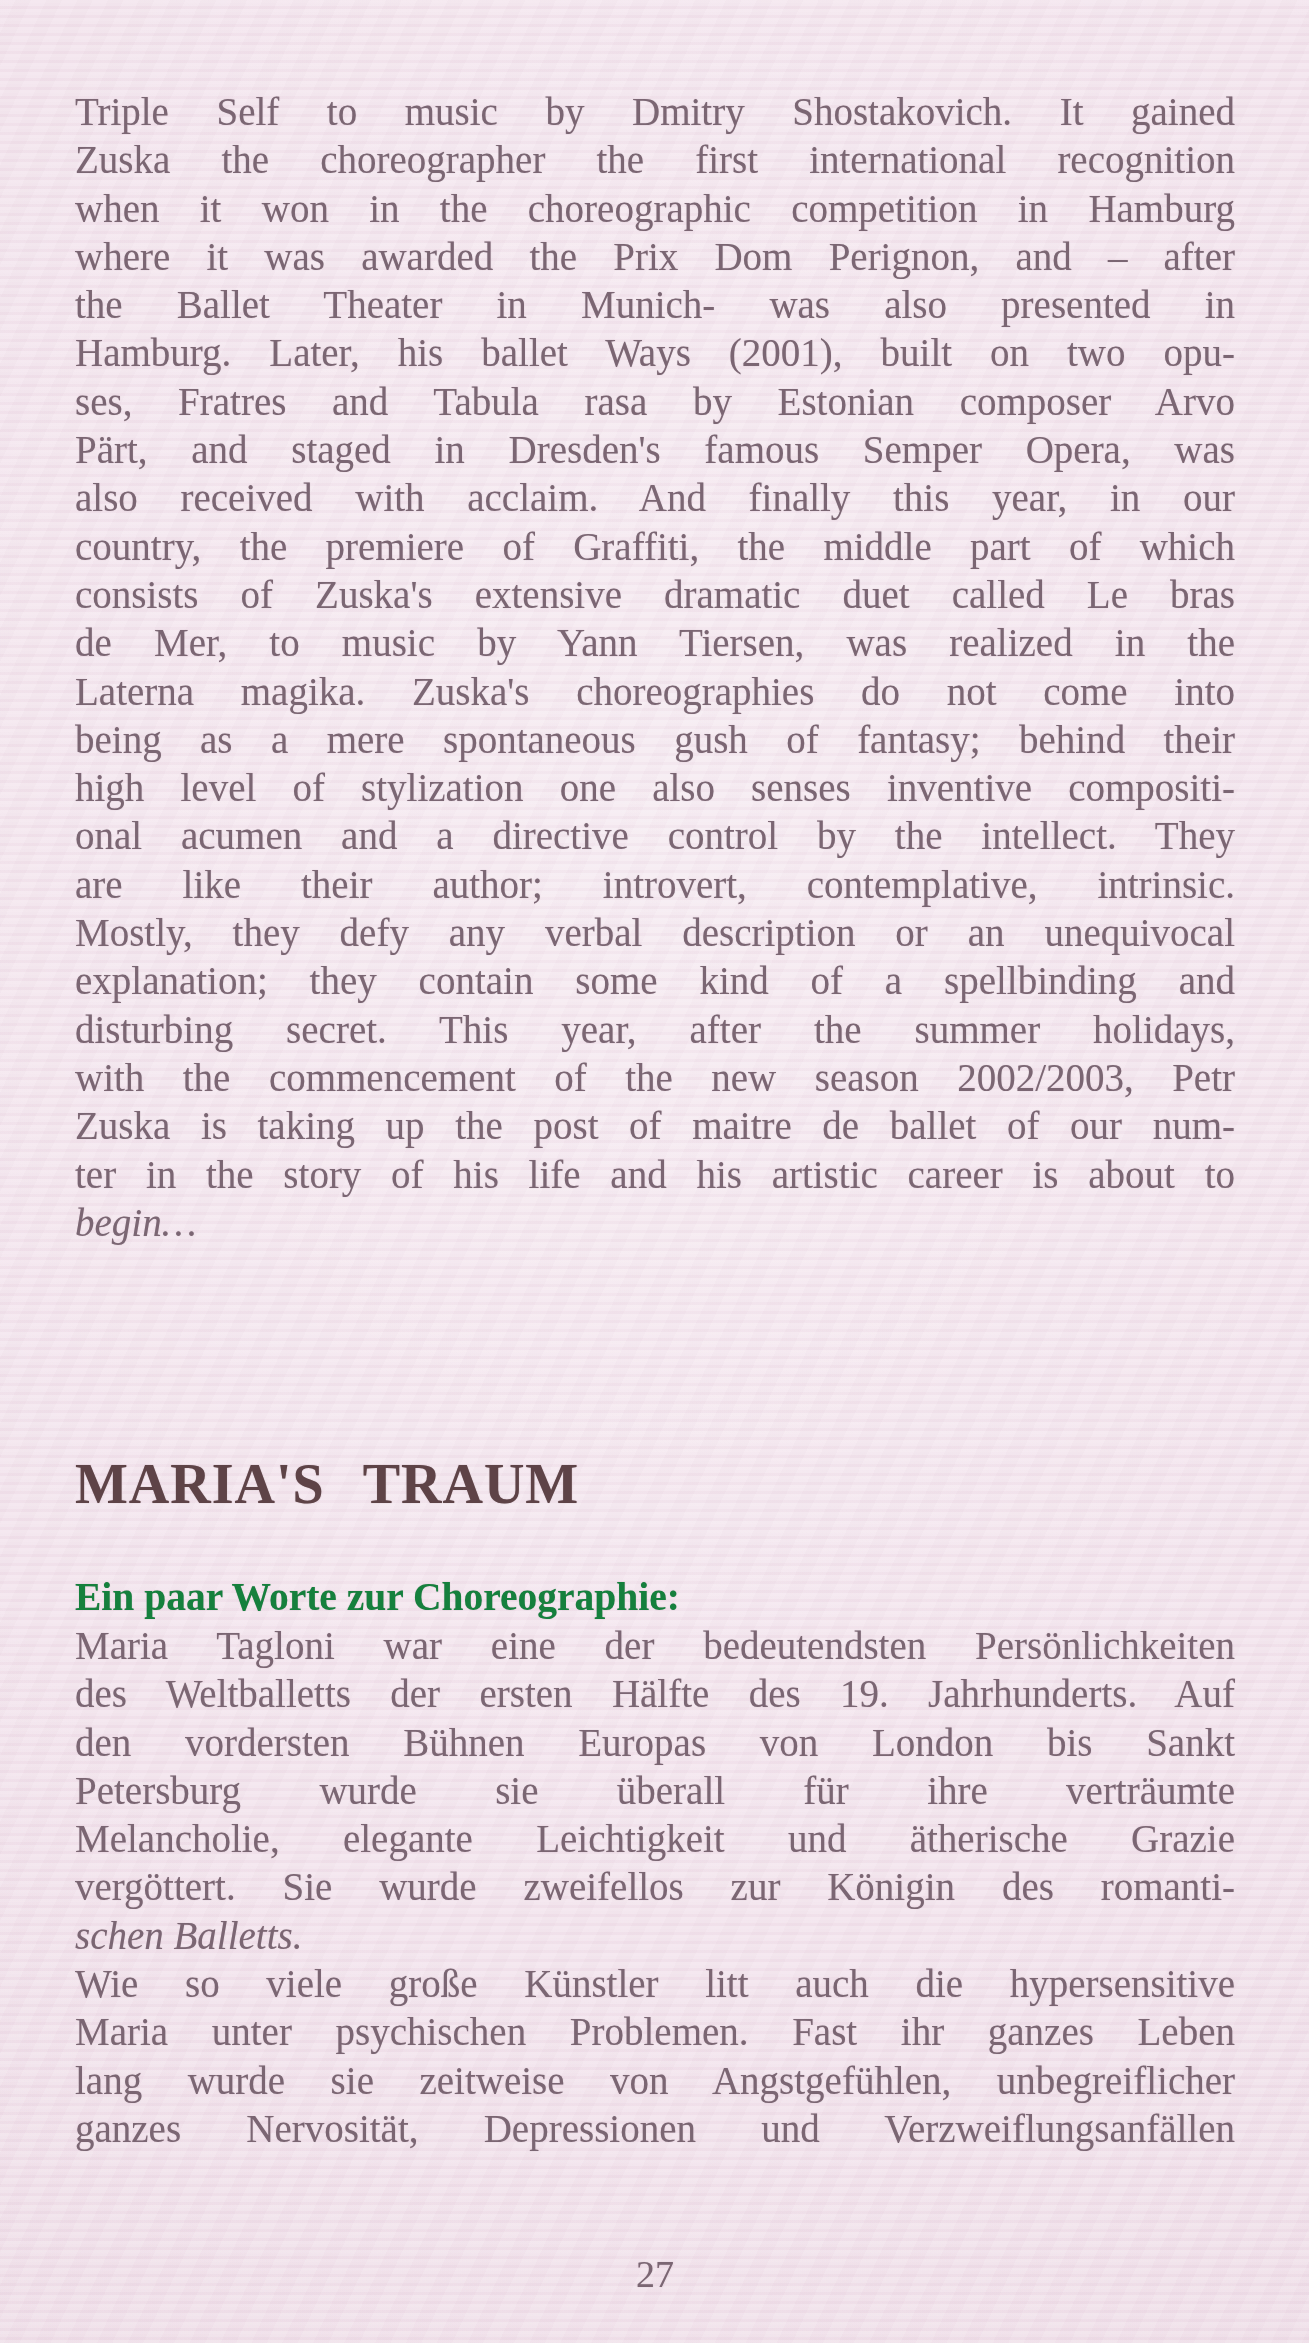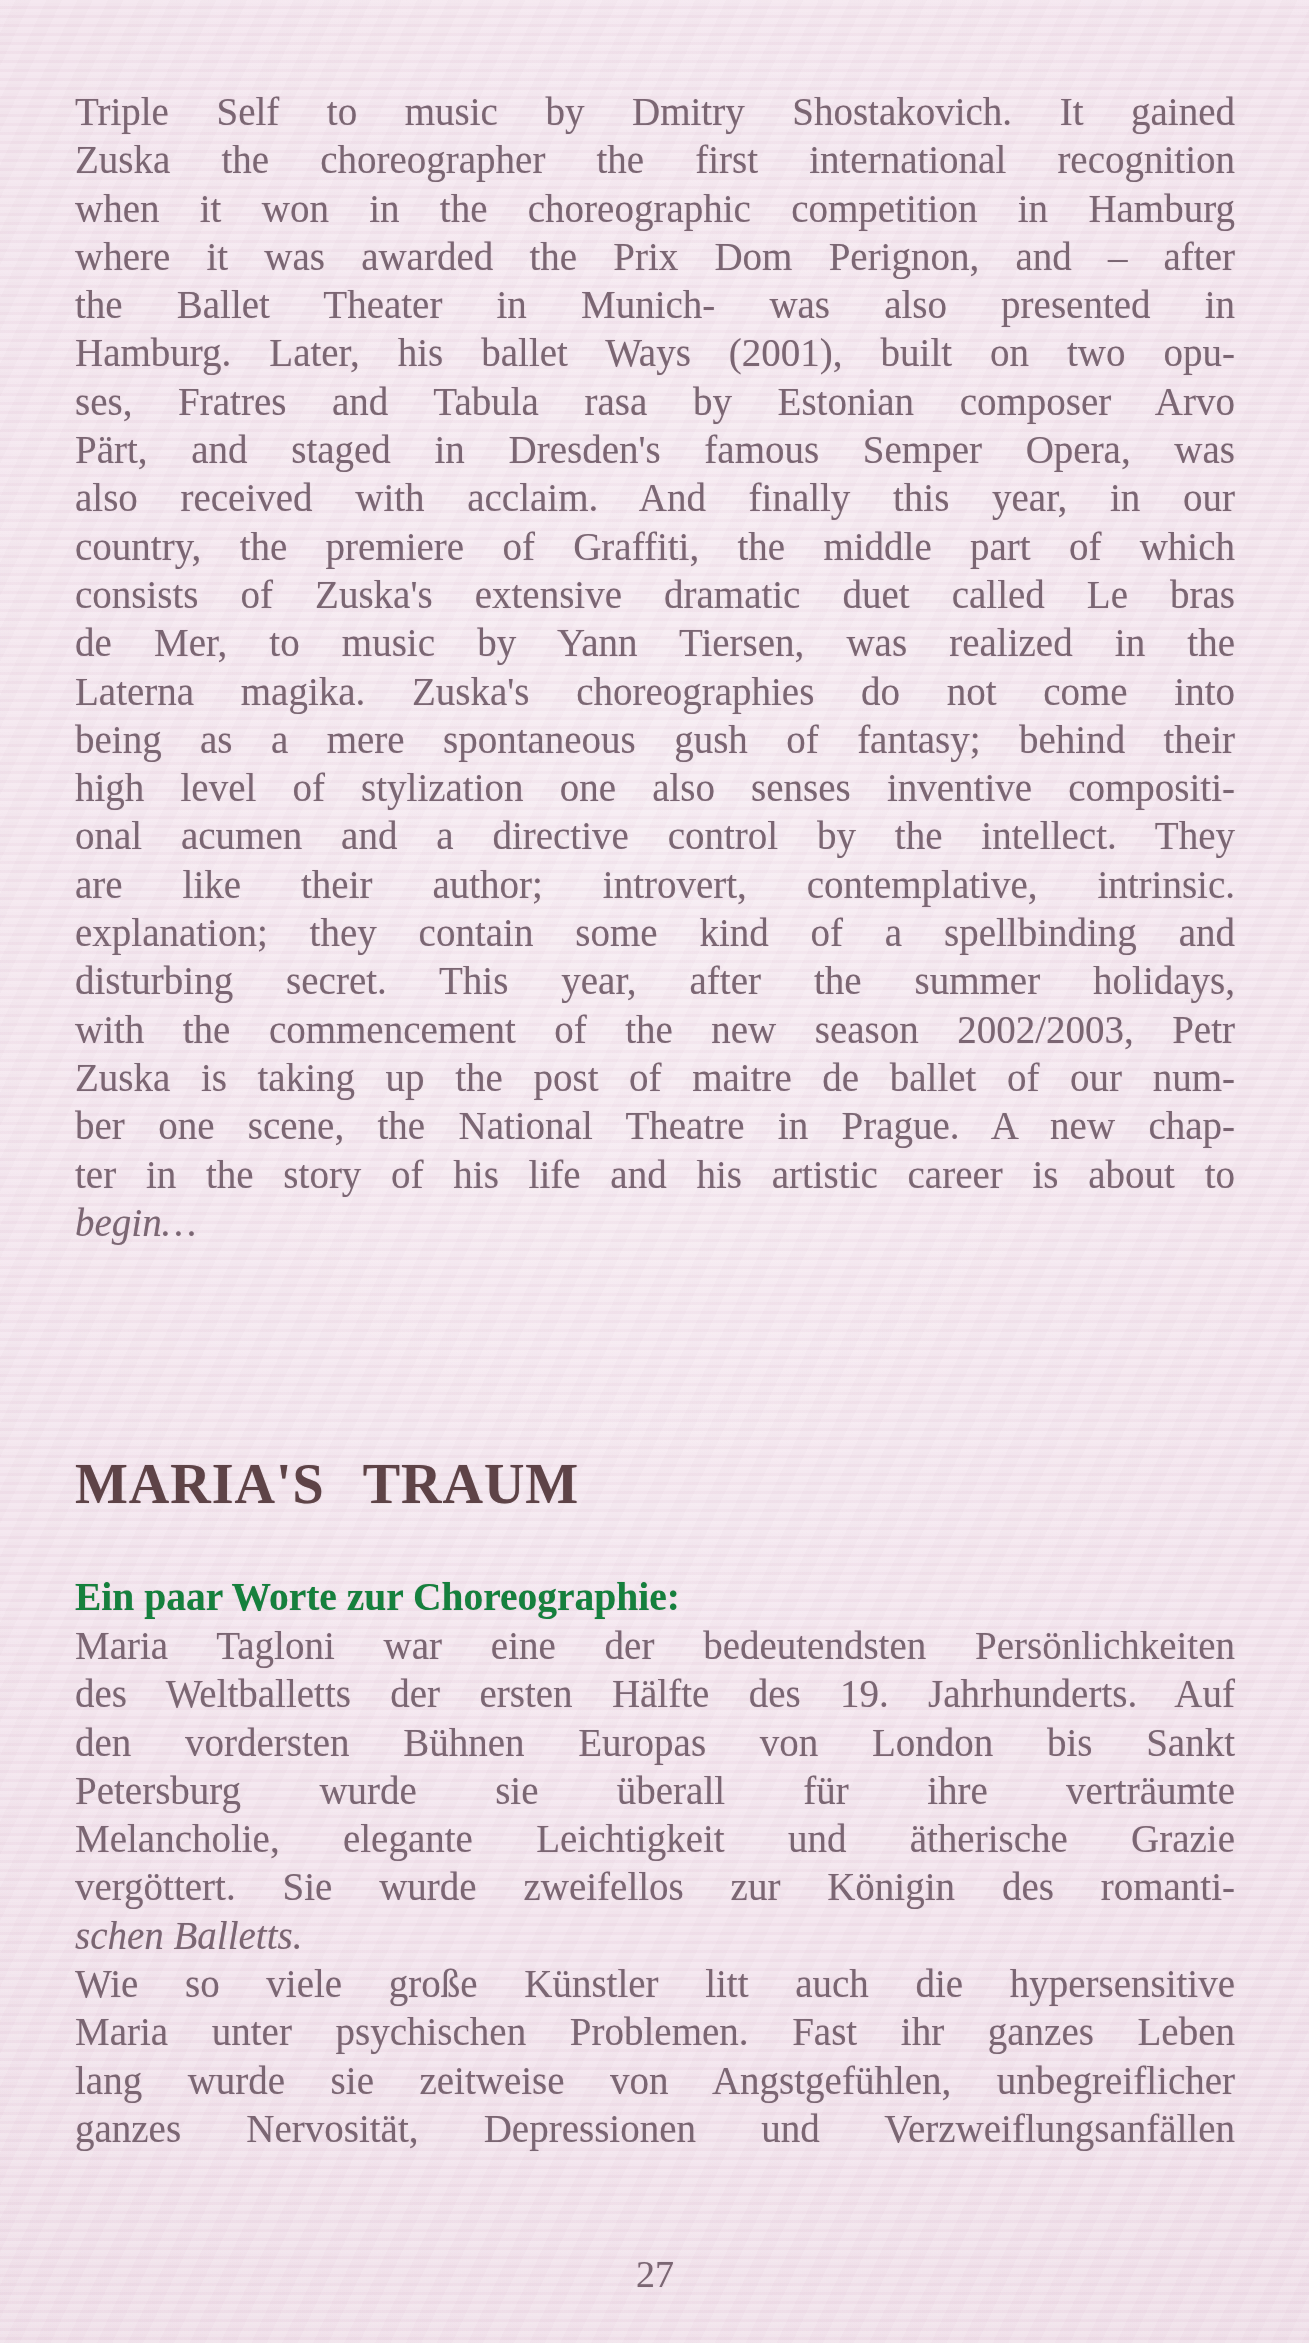--- a/index.html
+++ b/index.html
@@ -112,25 +112,25 @@
       <div class="line">Pärt, and staged in Dresden's famous Semper Opera, was</div>
       <div class="line">also received with acclaim. And finally this year, in our</div>
       <div class="line">country, the premiere of Graffiti, the middle part of which</div>
       <div class="line">consists of Zuska's extensive dramatic duet called Le bras</div>
       <div class="line">de Mer, to music by Yann Tiersen, was realized in the</div>
       <div class="line">Laterna magika. Zuska's choreographies do not come into</div>
       <div class="line">being as a mere spontaneous gush of fantasy; behind their</div>
       <div class="line">high level of stylization one also senses inventive compositi-</div>
       <div class="line">onal acumen and a directive control by the intellect. They</div>
       <div class="line">are like their author; introvert, contemplative, intrinsic.</div>
+      <div class="line">Mostly, they defy any verbal description or an unequivocal</div>
       <div class="line">explanation; they contain some kind of a spellbinding and</div>
       <div class="line">disturbing secret. This year, after the summer holidays,</div>
       <div class="line">with the commencement of the new season 2002/2003, Petr</div>
       <div class="line">Zuska is taking up the post of maitre de ballet of our num-</div>
-      <div class="line">ber one scene, the National Theatre in Prague. A new chap-</div>
       <div class="line">ter in the story of his life and his artistic career is about to</div>
       <div class="line">begin…</div>
     </div>
 
   <h1 id="heading">MARIA'S TRAUM</h1>
 
   <div id="subhead">Ein paar Worte zur Choreographie:</div>
 
   <div id="para-de1" class="para" data-last="left">
       <div class="line">Maria Tagloni war eine der bedeutendsten Persönlichkeiten</div>

